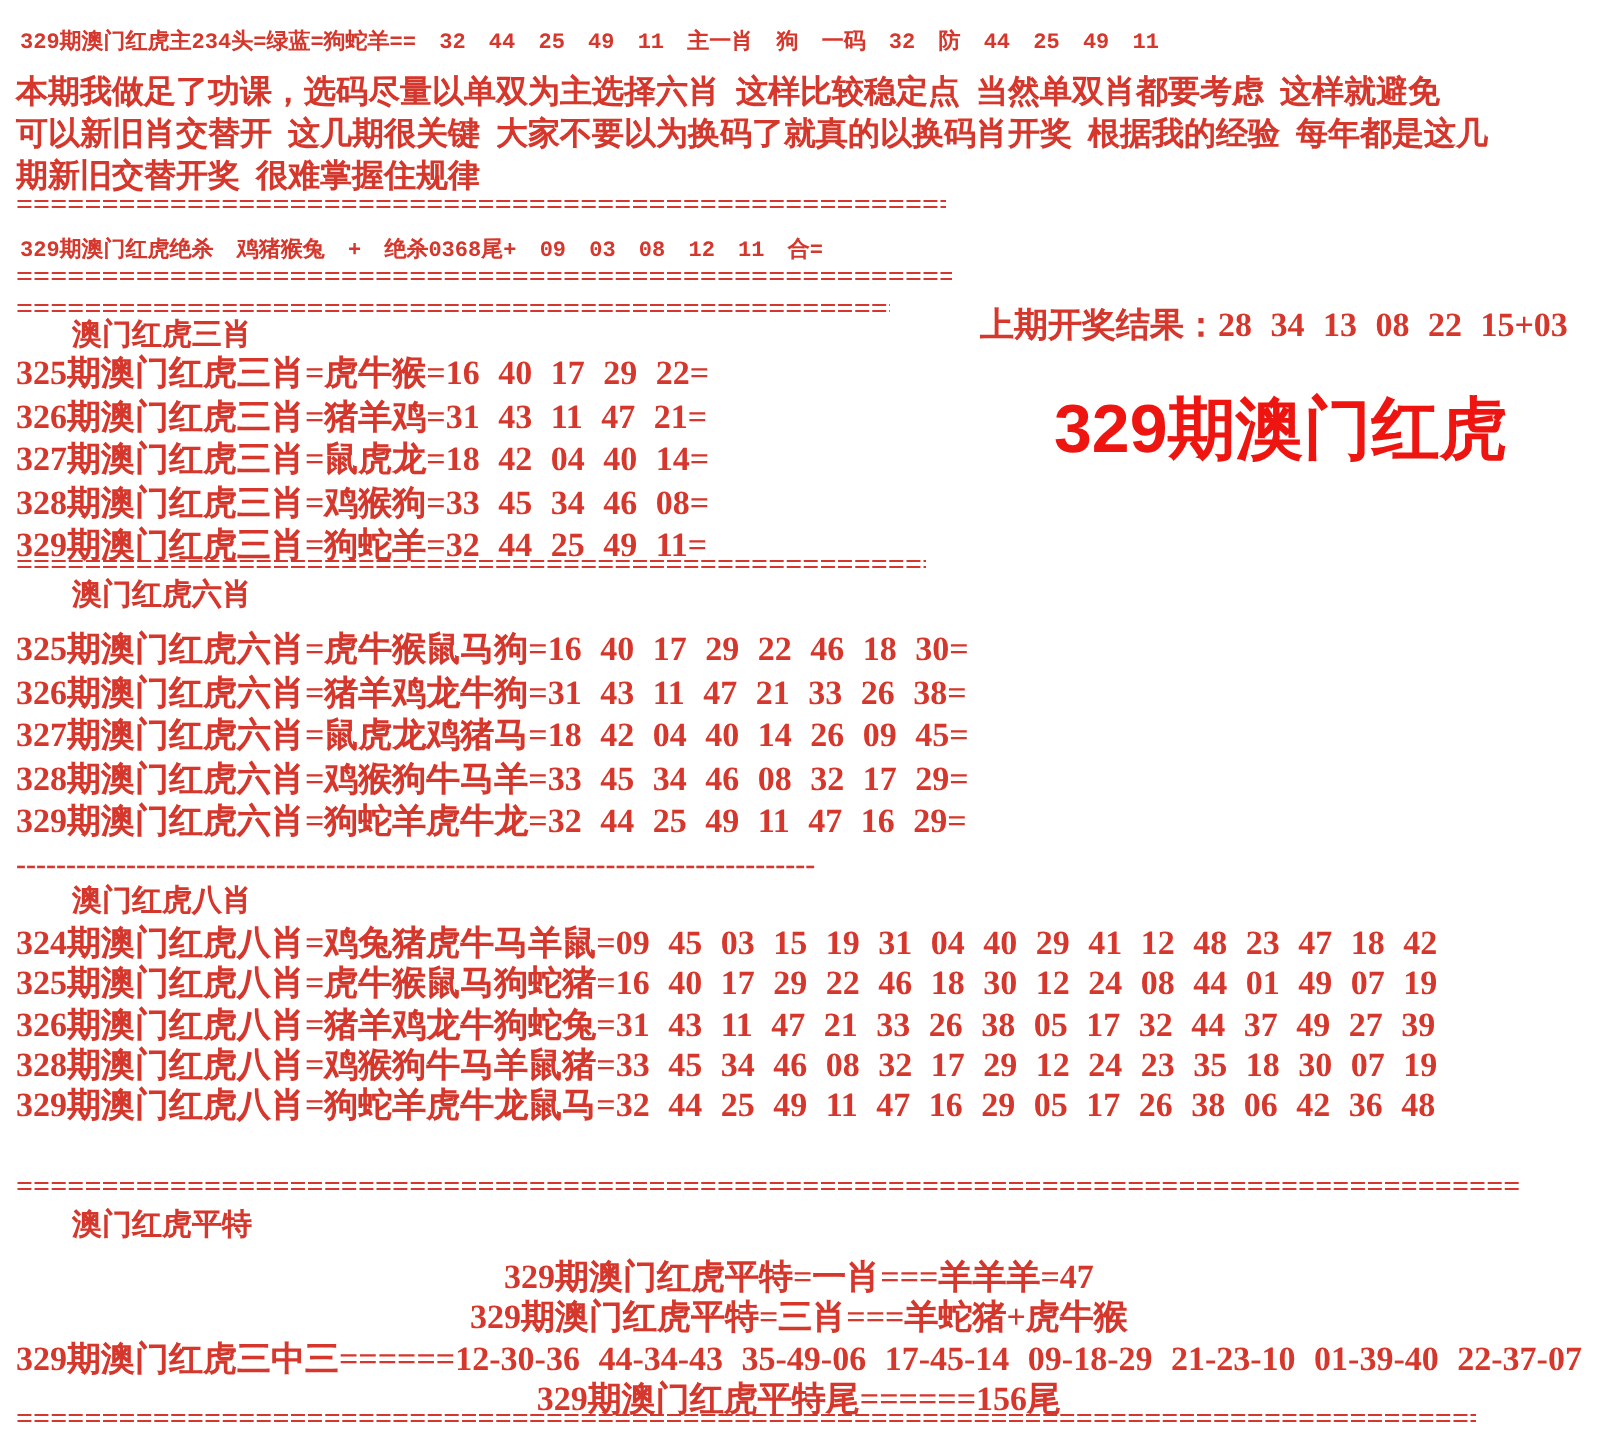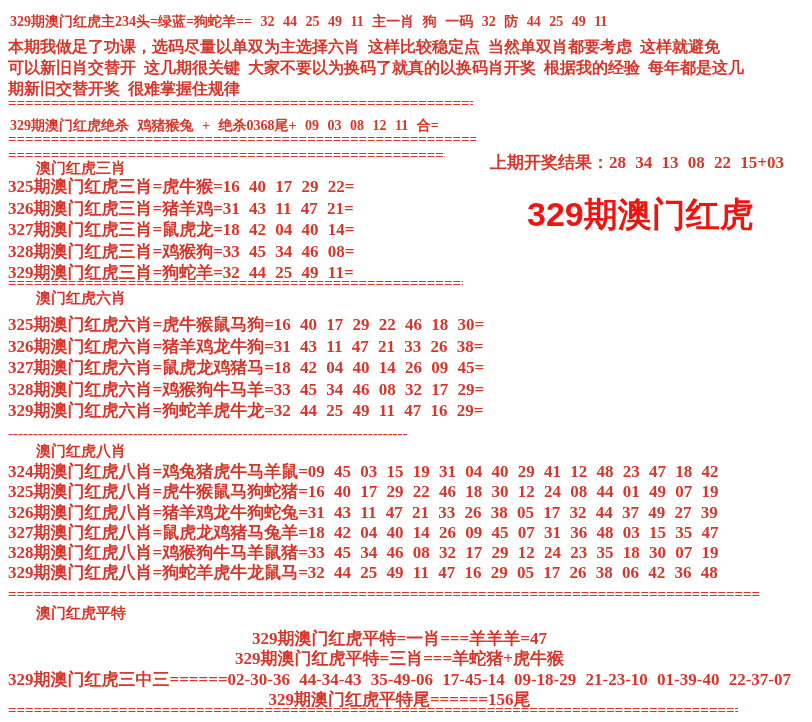--- a/index.html
+++ b/index.html
@@ -6,21 +6,21 @@
   body{
     width:812px;height:722px;
     background:#ffffff;
     overflow:hidden;
     position:relative;
     font-family:"Liberation Serif","DejaVu Serif",serif;
     font-weight:bold;
     color:var(--text-red,#d6372c);
   }
   .abs{position:absolute;white-space:nowrap;}
-  .line{font-size:14px;line-height:20px;word-spacing:5px;}
+  .line{font-size:11px;line-height:20px;word-spacing:5px;font-family:Liberation Mono, monospace;}
   .intro{font-size:16px;line-height:21px;word-spacing:4px;white-space:nowrap;}
   .sep{
     font-size:15px;line-height:12px;
     overflow:hidden;white-space:nowrap;
     letter-spacing:0px;
   }
   .section-title{font-size:15px;line-height:18px;}
   .rows .row{
     font-size:17px;
     white-space:nowrap;
@@ -80,31 +80,30 @@
     <div class="row">329期澳门红虎六肖=狗蛇羊虎牛龙=32 44 25 49 11 47 16 29=</div>
   </div>
 
 <div class="abs sep" style="left:8px;top:427px;width:400px;">------------------------------------------------------------------------------------------------------------------------</div>
 
 <div class="abs section-title" style="left:36px;top:442px;">澳门红虎八肖</div>
 <div class="abs rows rows-20" style="left:8px;top:462px;">
     <div class="row">324期澳门红虎八肖=鸡兔猪虎牛马羊鼠=09 45 03 15 19 31 04 40 29 41 12 48 23 47 18 42</div>
     <div class="row">325期澳门红虎八肖=虎牛猴鼠马狗蛇猪=16 40 17 29 22 46 18 30 12 24 08 44 01 49 07 19</div>
     <div class="row">326期澳门红虎八肖=猪羊鸡龙牛狗蛇兔=31 43 11 47 21 33 26 38 05 17 32 44 37 49 27 39</div>
-    <div class="row">327期澳门红虎八肖=鼠虎龙鸡猪马兔羊=18 42 04 40 14 26 09 45 07 31 36 48 03 15 35 47</div>
     <div class="row">328期澳门红虎八肖=鸡猴狗牛马羊鼠猪=33 45 34 46 08 32 17 29 12 24 23 35 18 30 07 19</div>
     <div class="row">329期澳门红虎八肖=狗蛇羊虎牛龙鼠马=32 44 25 49 11 47 16 29 05 17 26 38 06 42 36 48</div>
   </div>
 
 <div class="abs sep" style="left:8px;top:588px;width:752px;">==============================================================================================================</div>
 
 <div class="abs section-title" style="left:36px;top:604px;">澳门红虎平特</div>
 <div class="abs rows rows-pt" style="left:8px;top:629px;">
     <div class="row">329期澳门红虎平特=一肖===羊羊羊=47</div>
     <div class="row">329期澳门红虎平特=三肖===羊蛇猪+虎牛猴</div>
-    <div class="row">329期澳门红虎三中三======02-30-36 44-34-43 35-49-06 17-45-14 09-18-29 21-23-10 01-39-40 22-37-07</div>
+    <div class="row">329期澳门红虎三中三======12-30-36 44-34-43 35-49-06 17-45-14 09-18-29 21-23-10 01-39-40 22-37-07</div>
     <div class="row">329期澳门红虎平特尾======156尾</div>
   </div>
 
 <div class="abs sep" style="left:8px;top:704px;width:730px;">==============================================================================================================</div>
 
 <div class="abs last-draw" style="left:490px;top:151px;">上期开奖结果：28 34 13 08 22 15+03</div>
 <div class="abs big-title" style="left:527px;top:192px;">329期澳门红虎</div>
 
 </body></html>

